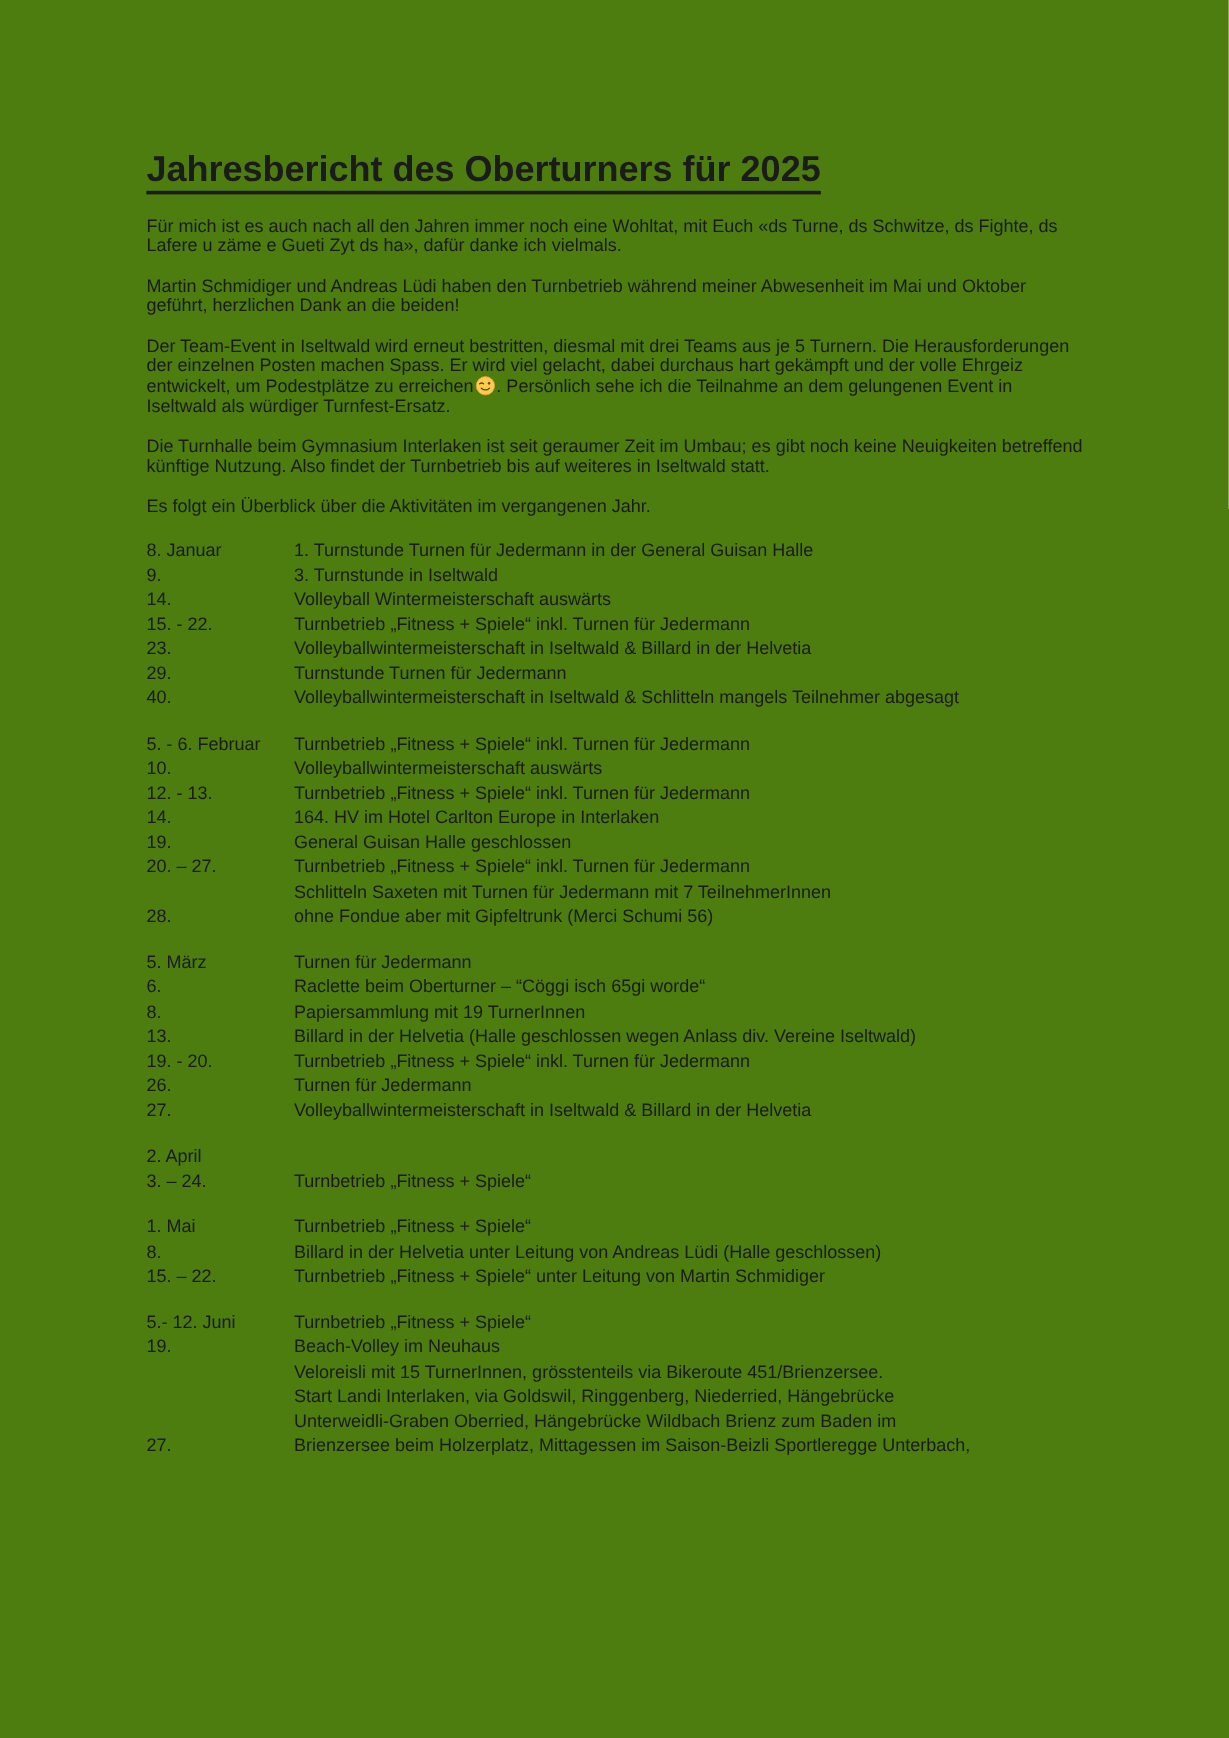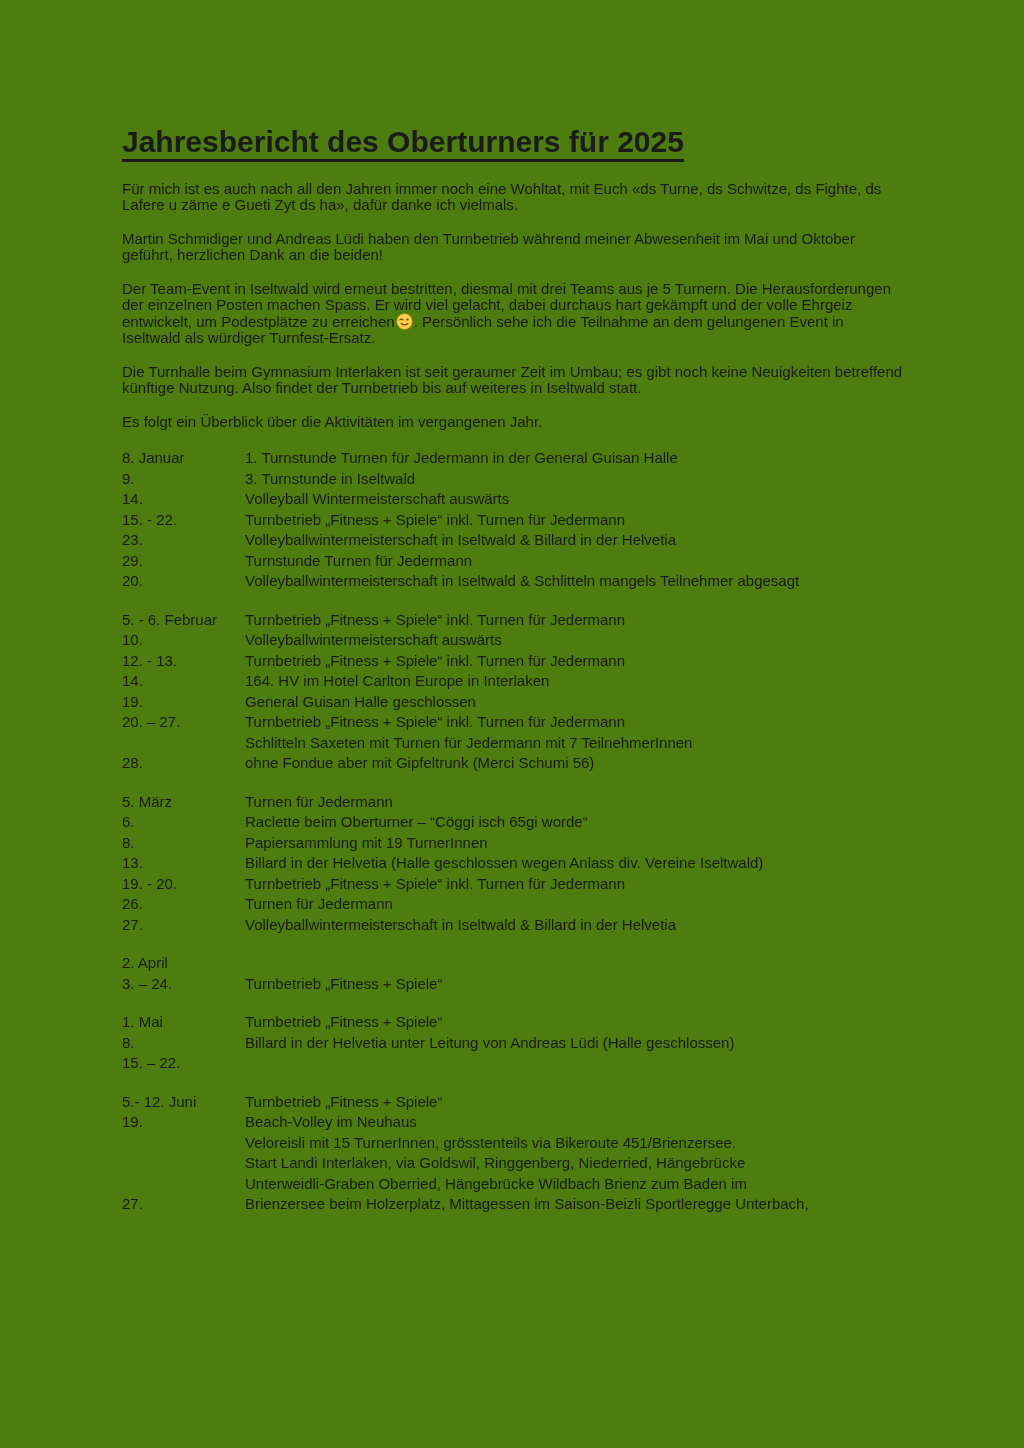--- a/index.html
+++ b/index.html
@@ -85,21 +85,21 @@
         </div>
         <div class="activity-row">
           <div class="date-col">23.</div>
           <div class="desc-col">Volleyballwintermeisterschaft in Iseltwald &amp; Billard in der Helvetia</div>
         </div>
         <div class="activity-row">
           <div class="date-col">29.</div>
           <div class="desc-col">Turnstunde Turnen für Jedermann</div>
         </div>
         <div class="activity-row">
-          <div class="date-col">20.</div>
+          <div class="date-col">40.</div>
           <div class="desc-col">Volleyballwintermeisterschaft in Iseltwald &amp; Schlitteln mangels Teilnehmer abgesagt</div>
         </div>
       </div>
       <div class="month-group">
         <div class="activity-row">
           <div class="date-col">5. - 6. Februar</div>
           <div class="desc-col">Turnbetrieb „Fitness + Spiele“ inkl. Turnen für Jedermann</div>
         </div>
         <div class="activity-row">
           <div class="date-col">10.</div>
@@ -170,20 +170,21 @@
         <div class="activity-row">
           <div class="date-col">1. Mai</div>
           <div class="desc-col">Turnbetrieb „Fitness + Spiele“</div>
         </div>
         <div class="activity-row">
           <div class="date-col">8.</div>
           <div class="desc-col">Billard in der Helvetia unter Leitung von Andreas Lüdi (Halle geschlossen)</div>
         </div>
         <div class="activity-row">
           <div class="date-col">15. – 22.</div>
+          <div class="desc-col">Turnbetrieb „Fitness + Spiele“ unter Leitung von Martin Schmidiger</div>
         </div>
       </div>
       <div class="month-group">
         <div class="activity-row">
           <div class="date-col">5.- 12. Juni</div>
           <div class="desc-col">Turnbetrieb „Fitness + Spiele“</div>
         </div>
         <div class="activity-row">
           <div class="date-col">19.</div>
           <div class="desc-col">Beach-Volley im Neuhaus</div>

